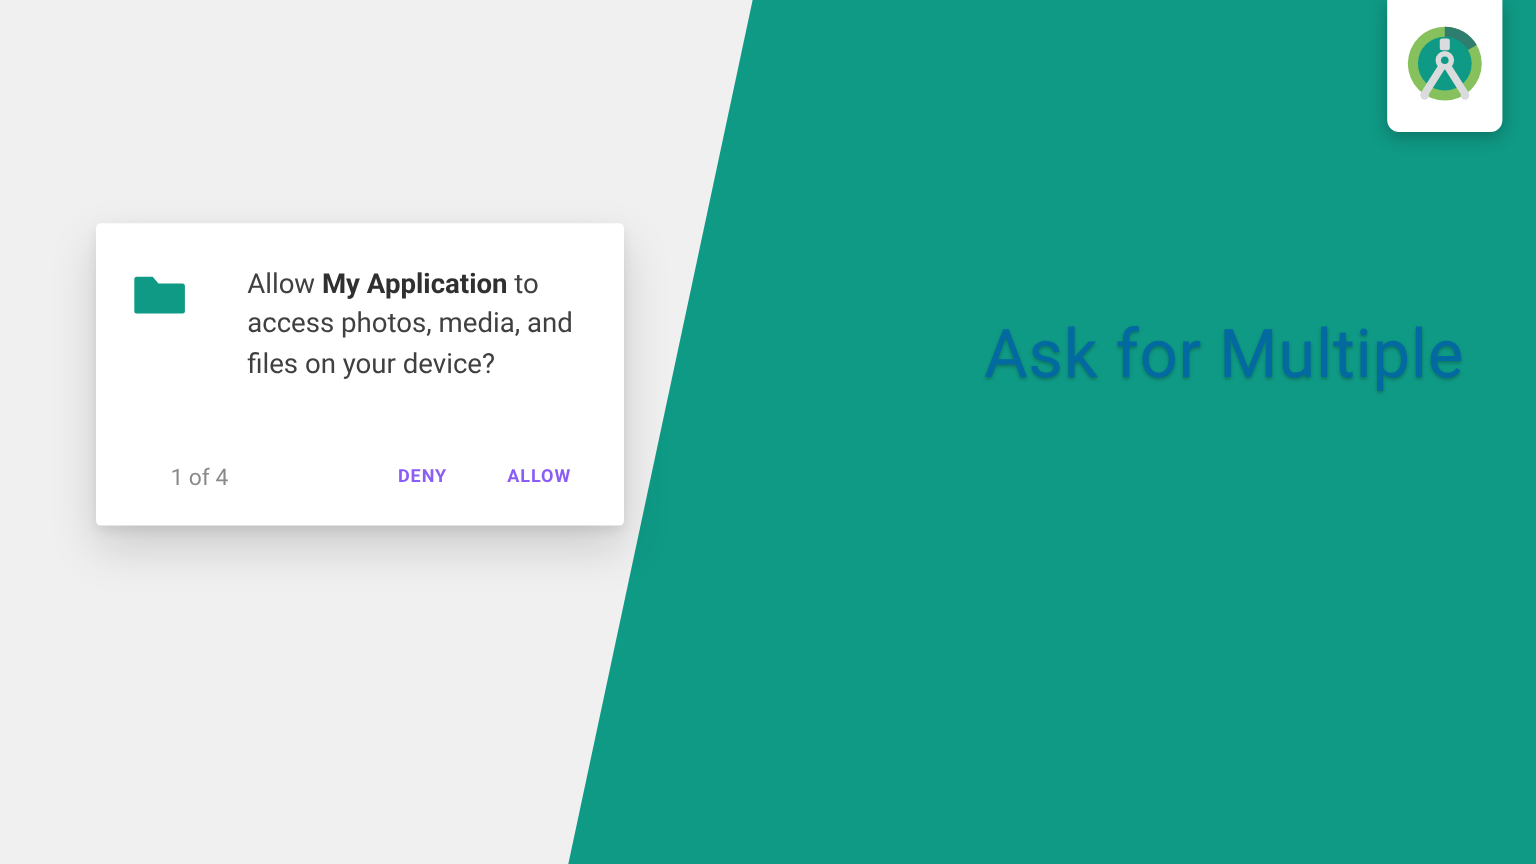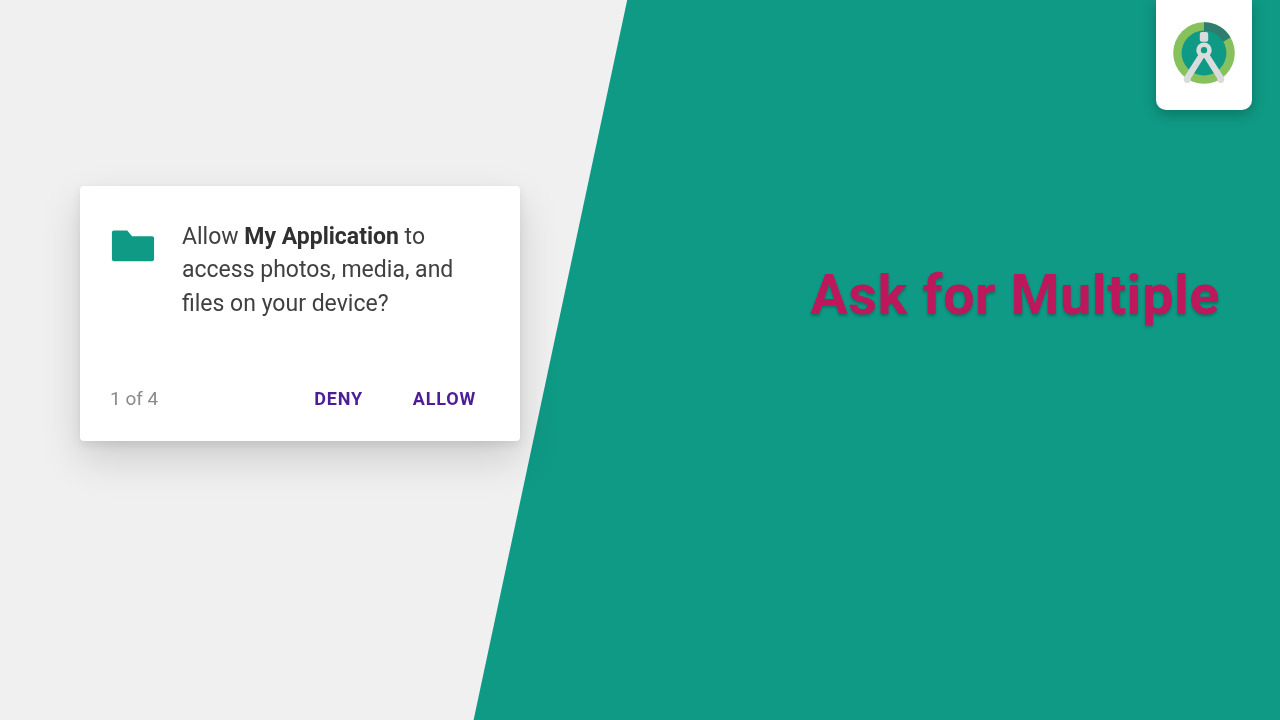--- a/index.html
+++ b/index.html
@@ -41,24 +41,24 @@
   .ghost-chip { position:absolute; width:68px; height:28px; background:#0b6e60; border-radius:4px;}
   .ghost-line { position:absolute; height:14px; background:#fff; opacity:.6; border-radius:3px;}
   .ghost-box  { position:absolute; background:#fff; opacity:.5; border-radius:3px;}
 
   
   .headline {
     position: absolute;
     top: 260px;
     right: 60px;
     width: 560px;
-    color: #be185d;
+    color: #0369a1;
     text-align: right;
     font-size: 56px;
-    font-weight: 700;
+    font-weight: 400;
     line-height: 1.25;
     letter-spacing: 0.5px;
     text-shadow: 0 2px 3px rgba(0,0,0,0.25);
   }
 
   
   .logo-badge {
     position: absolute;
     top: 0;
     right: 28px;
@@ -89,40 +89,42 @@
     gap: 26px;
     align-items: flex-start;
   }
   .folder-icon { flex: 0 0 46px; margin-top: 4px; }
   .folder-icon svg { width: 46px; height: 40px; }
   .msg {
     font-size: 23px;
     line-height: 1.45;
     color: #404040;
     font-weight: 400;
+    margin-left: 24px;
   }
   .msg .app-name { font-weight: 700; color: #303030; }
 
   .card-actions {
     margin-top: 60px;
     display: flex;
     align-items: center;
   }
   .counter {
     color: #8a8a8a;
     font-size: 19px;
+    margin-left: 32px;
   }
   .spacer { flex: 1; }
   .btn {
     background: none;
     border: none;
-    font-size: 18px;
+    font-size: 15px;
     font-weight: 700;
     letter-spacing: 0.8px;
-    color: #4c1d95;
+    color: #8b5cf6;
     padding: 8px 14px;
     cursor: pointer;
     font-family: inherit;
   }
   .btn + .btn { margin-left: 22px; }
 </style>
 </head>
 <body>
 
 <div class="stage">

